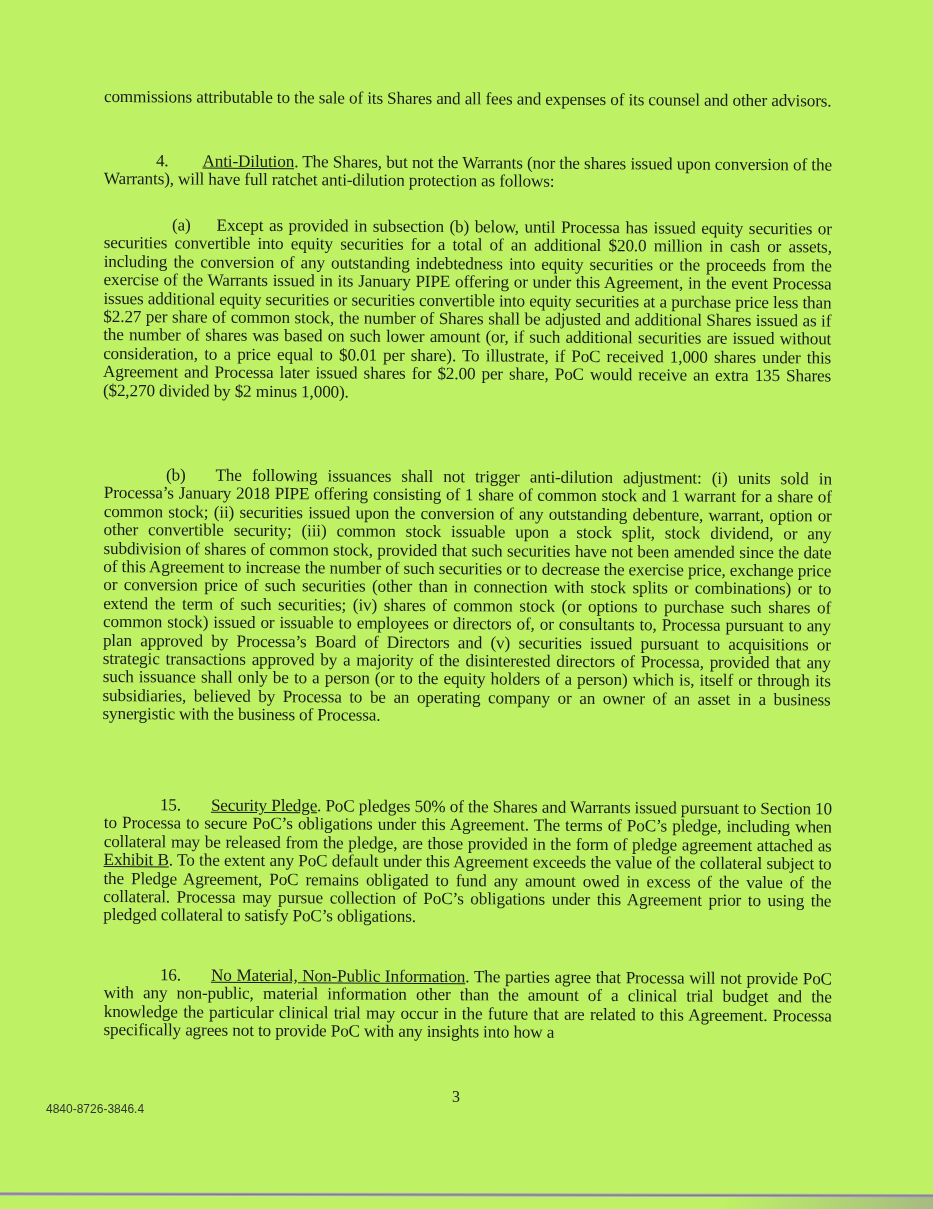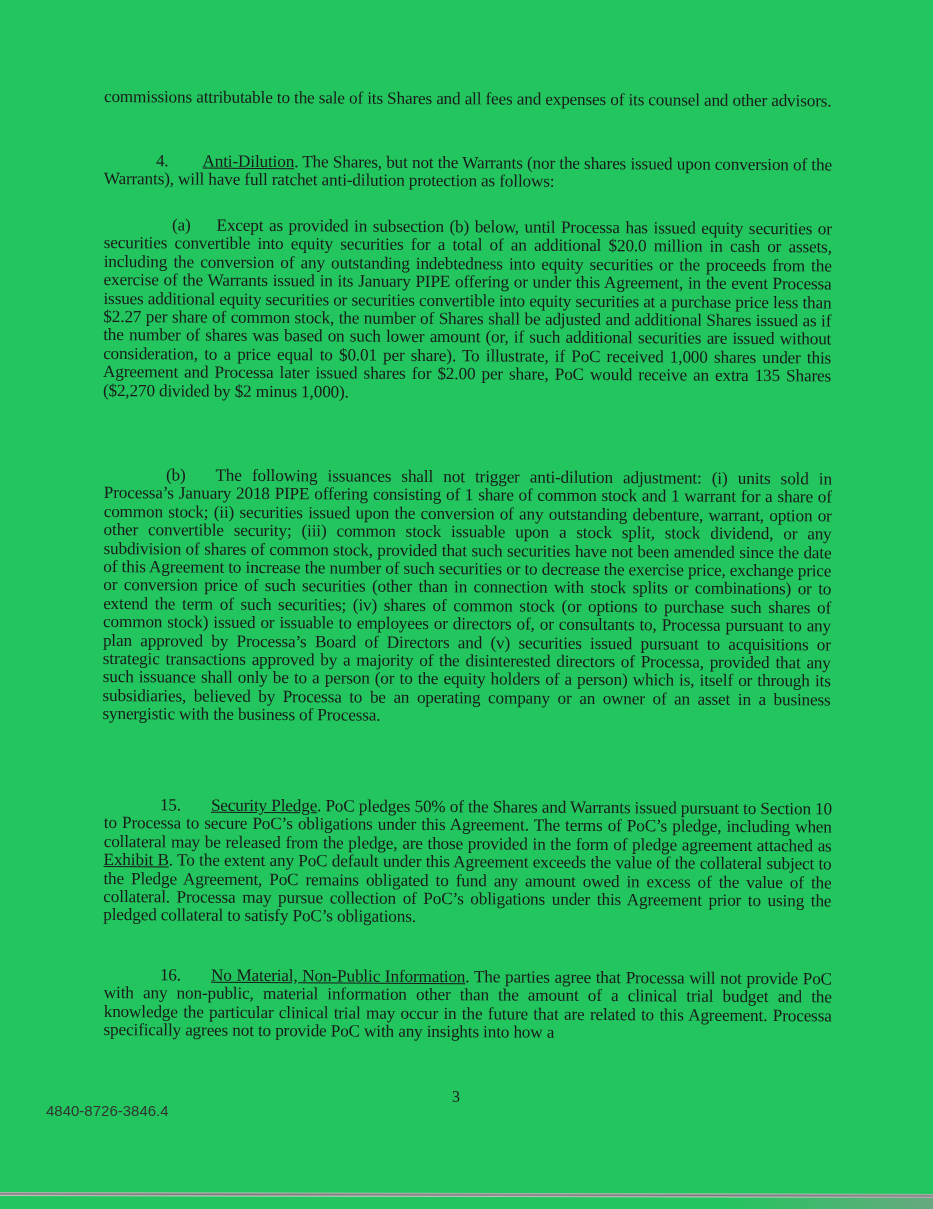--- a/index.html
+++ b/index.html
@@ -2,32 +2,32 @@
 <html><head>
 <meta charset="utf-8">
 <style>
   html, body { margin: 0; padding: 0; }
   body {
     width: 933px; height: 1209px; position: relative; overflow: hidden;
     background: #ffffff;
     font-family: "Liberation Serif", serif;
     color: #1a1a1a;
   }
-  .page { position: absolute; left: 0; top: 0; width: 933px; height: 1209px; background: #22c55e; }
+  .page { position: absolute; left: 0; top: 0; width: 933px; height: 1209px; background: #bef264; }
   .para {
     position: absolute; left: 104px; width: 728px;
     font-size: 17.2px; line-height: 18.4px;
     text-align: justify; letter-spacing: -0.15px;
     transform: rotate(0.35deg); transform-origin: left top;
   }
   .indent { display: inline-block; }
   .u { text-decoration: underline; }
   .footer-id {
     position: absolute; left: 46px; top: 1102px;
-    font-family: "Liberation Sans", sans-serif; font-size: 15px; color: #333;
+    font-family: "Liberation Sans", sans-serif; font-size: 12px; color: #333;
   }
   .page-num {
     position: absolute; left: 452px; top: 1088px; font-size: 16px; color: #222;
   }
   .edge {
     position: absolute; left: 0; top: 1192px; width: 933px; height: 4px;
     background: linear-gradient(to bottom, #bdbdbd, #7a7a7a 50%, #d8d8d8);
     transform: rotate(0.12deg); transform-origin: left top;
   }
   .edge-shadow {

